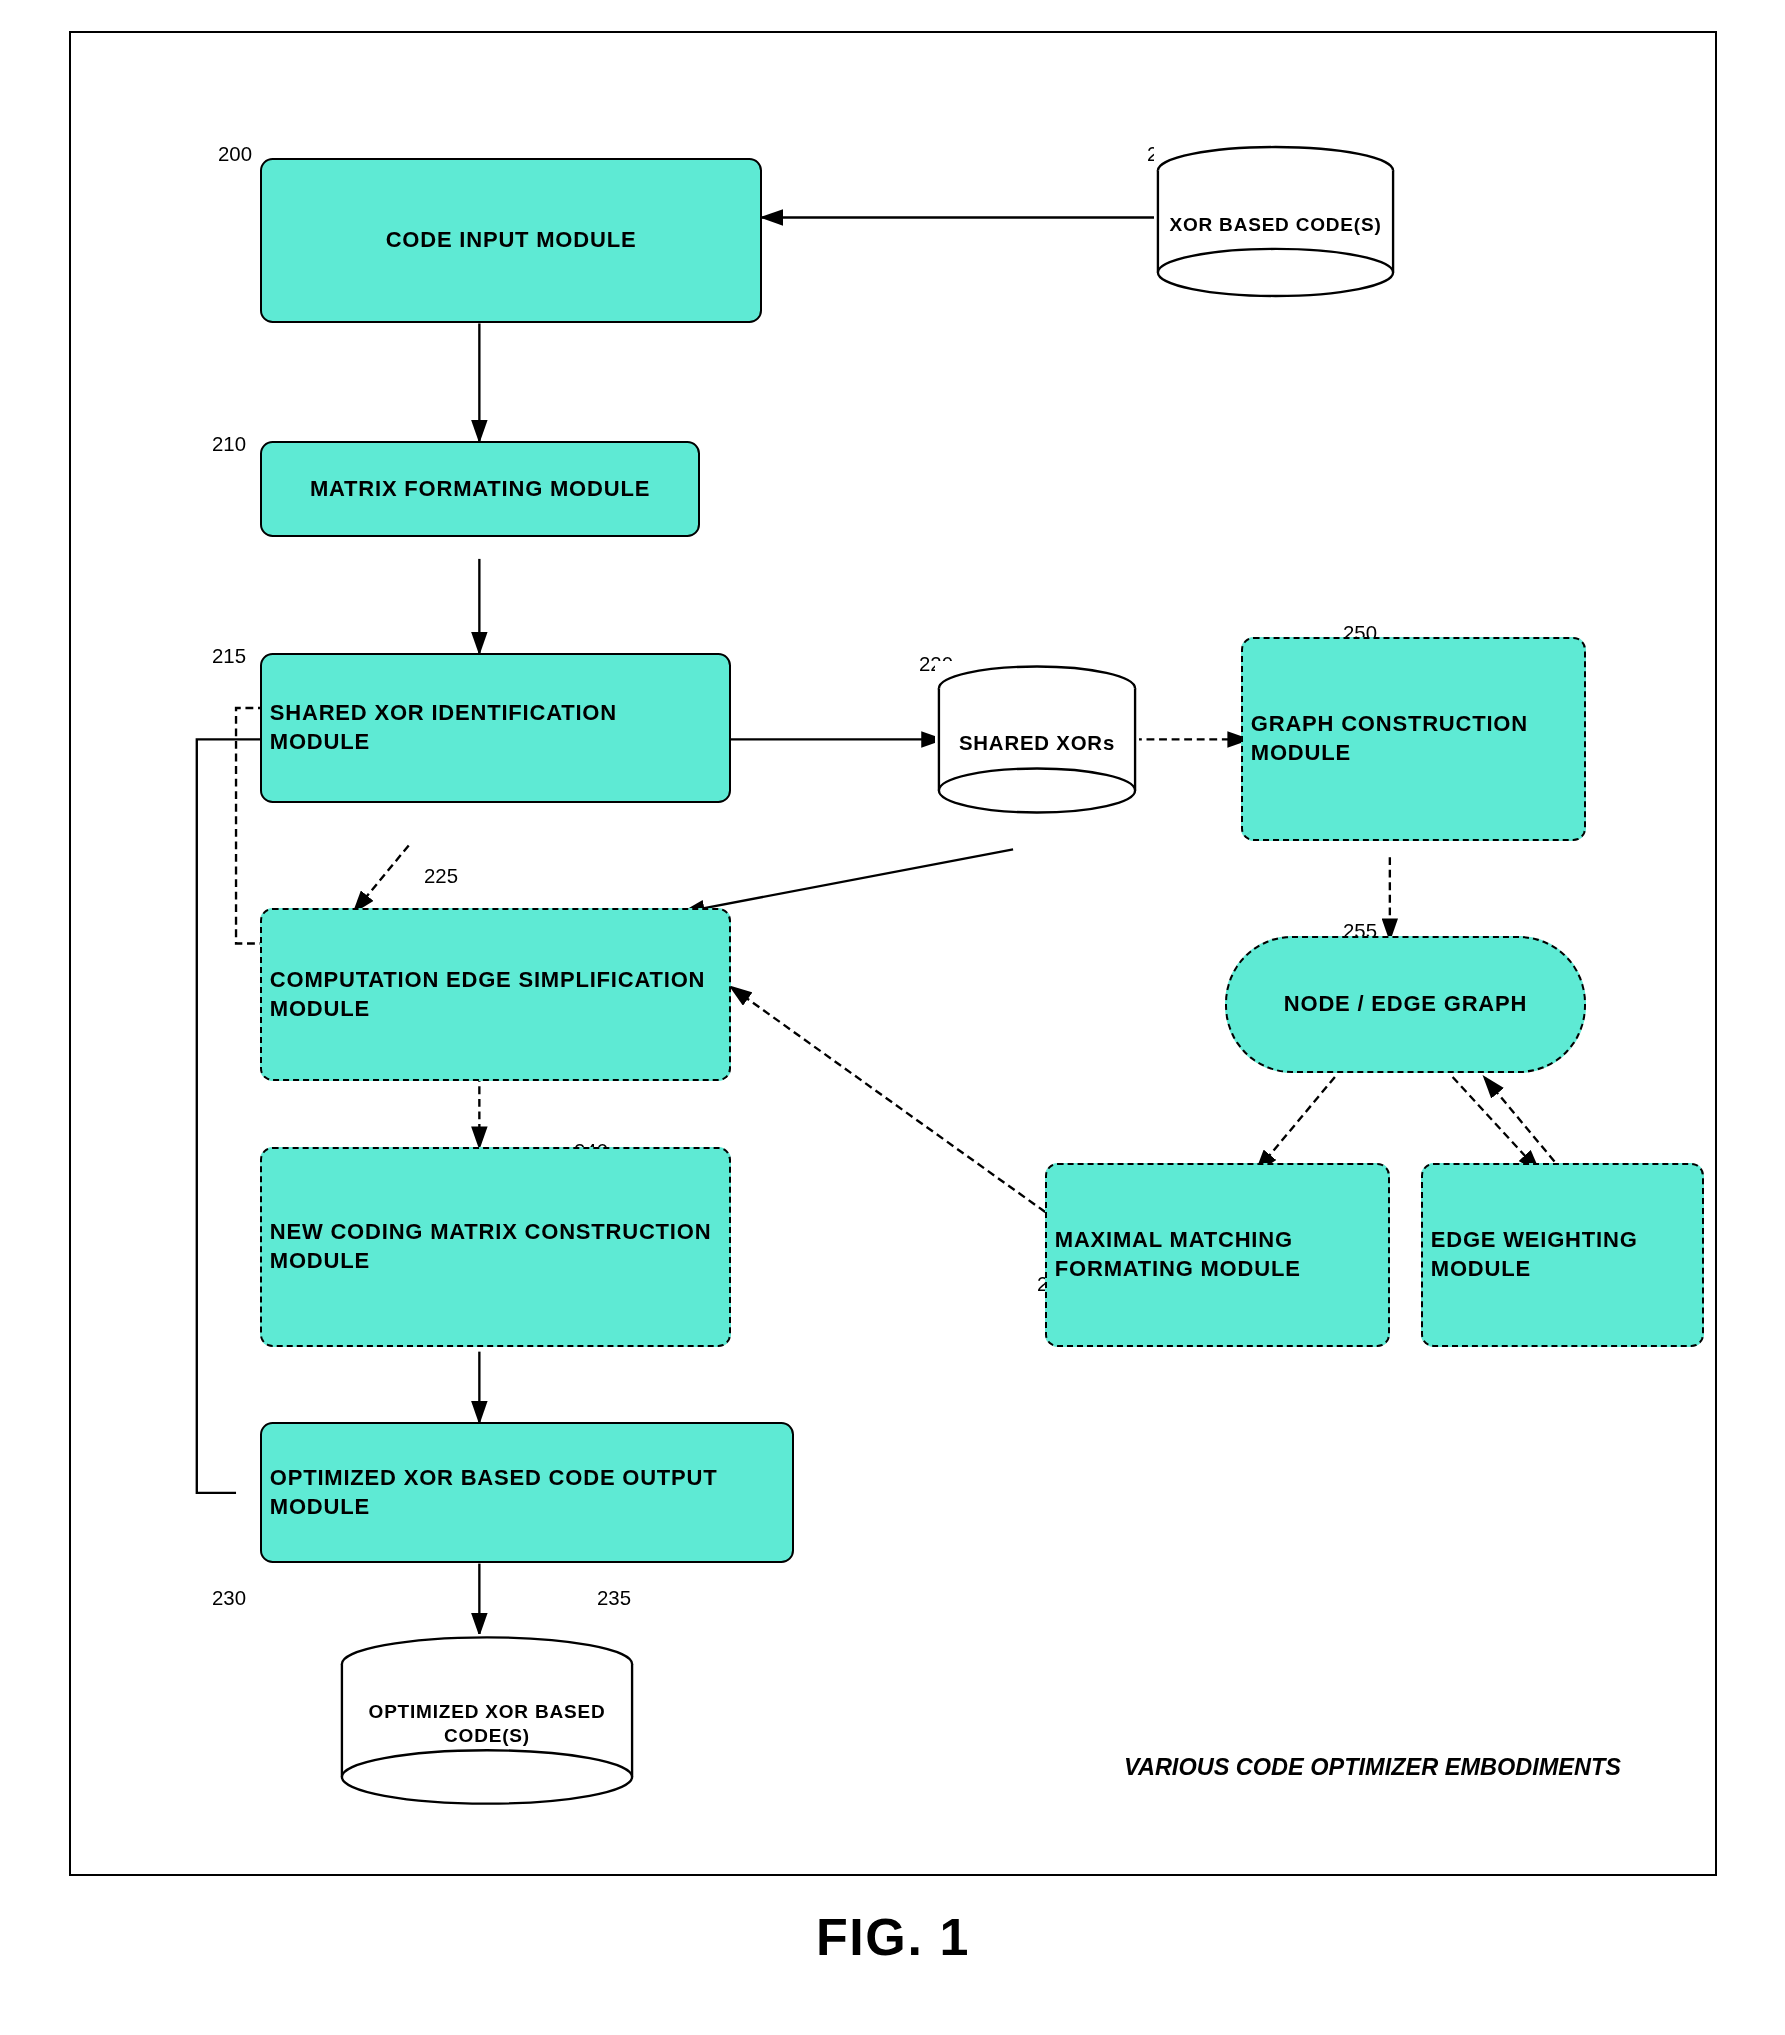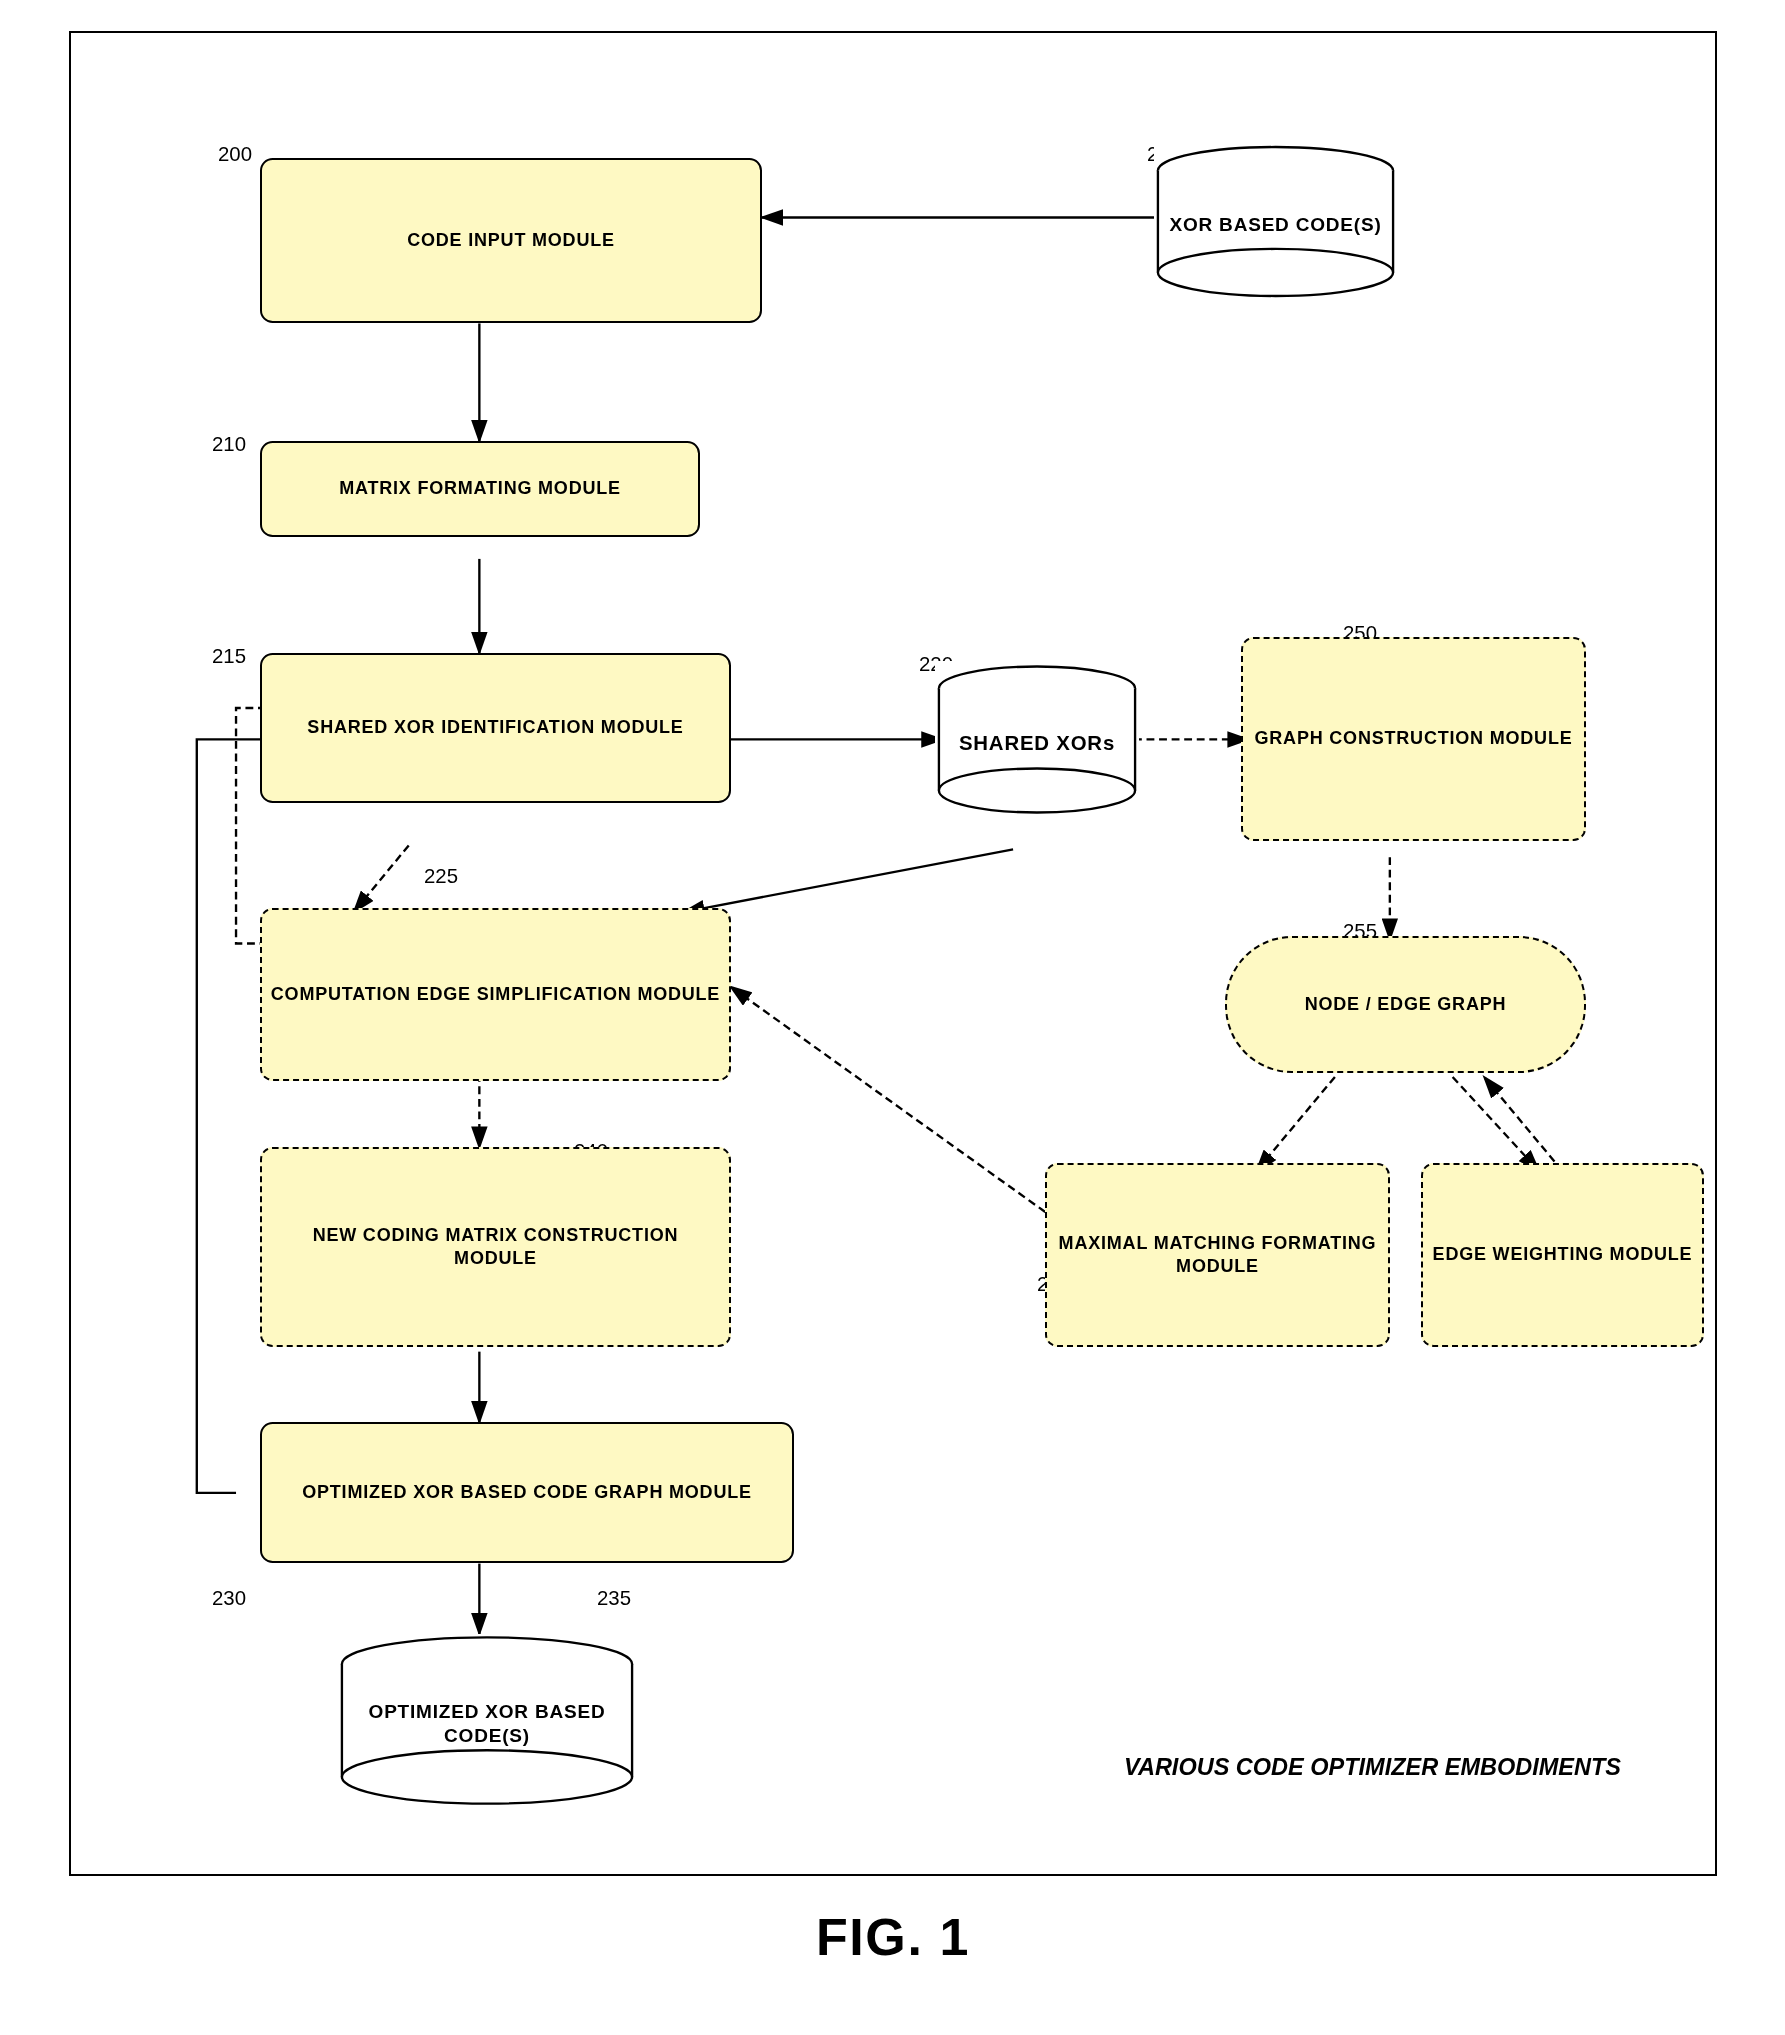--- a/index.html
+++ b/index.html
@@ -29,25 +29,24 @@
       height: 1727px;
     }
 
     
     .box {
       position: absolute;
       border: 2.4px solid #000;
       display: flex;
       align-items: center;
       justify-content: center;
-      text-align: center;
-      font-size: 18px;
+      font-size: 22px;
       font-weight: bold;
       letter-spacing: 0.8px;
-      background: #fef9c3;
+      background: #5eead4;
       line-height: 1.3;
       padding: 7.8px;
     }
 
     .box-solid {
       border-style: solid;
     }
 
     .box-dashed {
       border-style: dashed;
@@ -265,21 +264,21 @@
 
     <span class="ref-label" style="left:1358px; top:1193px;">265</span>
     <div class="box box-dashed box-rounded" style="left:1287px; top:1083px; width:283px; height:184px;">
       <span>EDGE
 WEIGHTING
 MODULE</span>
     </div>
 
     <div class="box box-solid box-rounded" style="left:126px; top:1342px; width:534px; height:141px;">
       <span>OPTIMIZED XOR BASED
-CODE GRAPH MODULE</span>
+CODE OUTPUT MODULE</span>
     </div>
 
     <span class="ref-label" style="left:78px; top:1507px;">230</span>
 
     <span class="ref-label" style="left:463px; top:1507px;">235</span>
 
     <div class="cylinder" style="left:204px; top:1554px; width:298px; height:173px;">
       <svg viewBox="0 0 380 220" xmlns="http://www.w3.org/2000/svg">
         <ellipse cx="190" cy="38" rx="185" ry="34" fill="#fff" stroke="#000" stroke-width="3"></ellipse>
         <rect x="5" y="38" width="370" height="144" fill="#fff" stroke="none"></rect>

